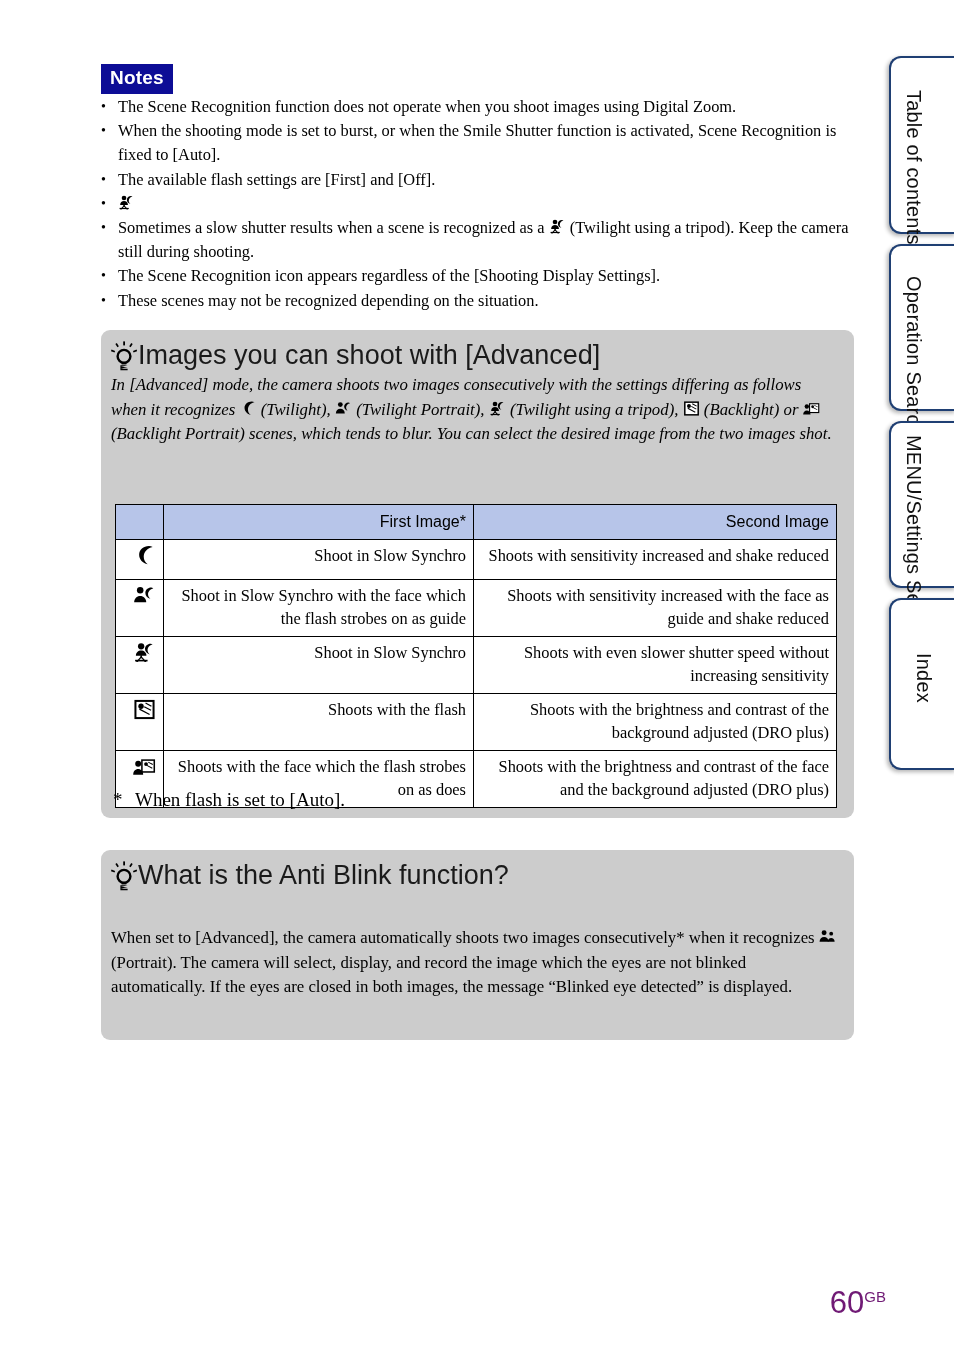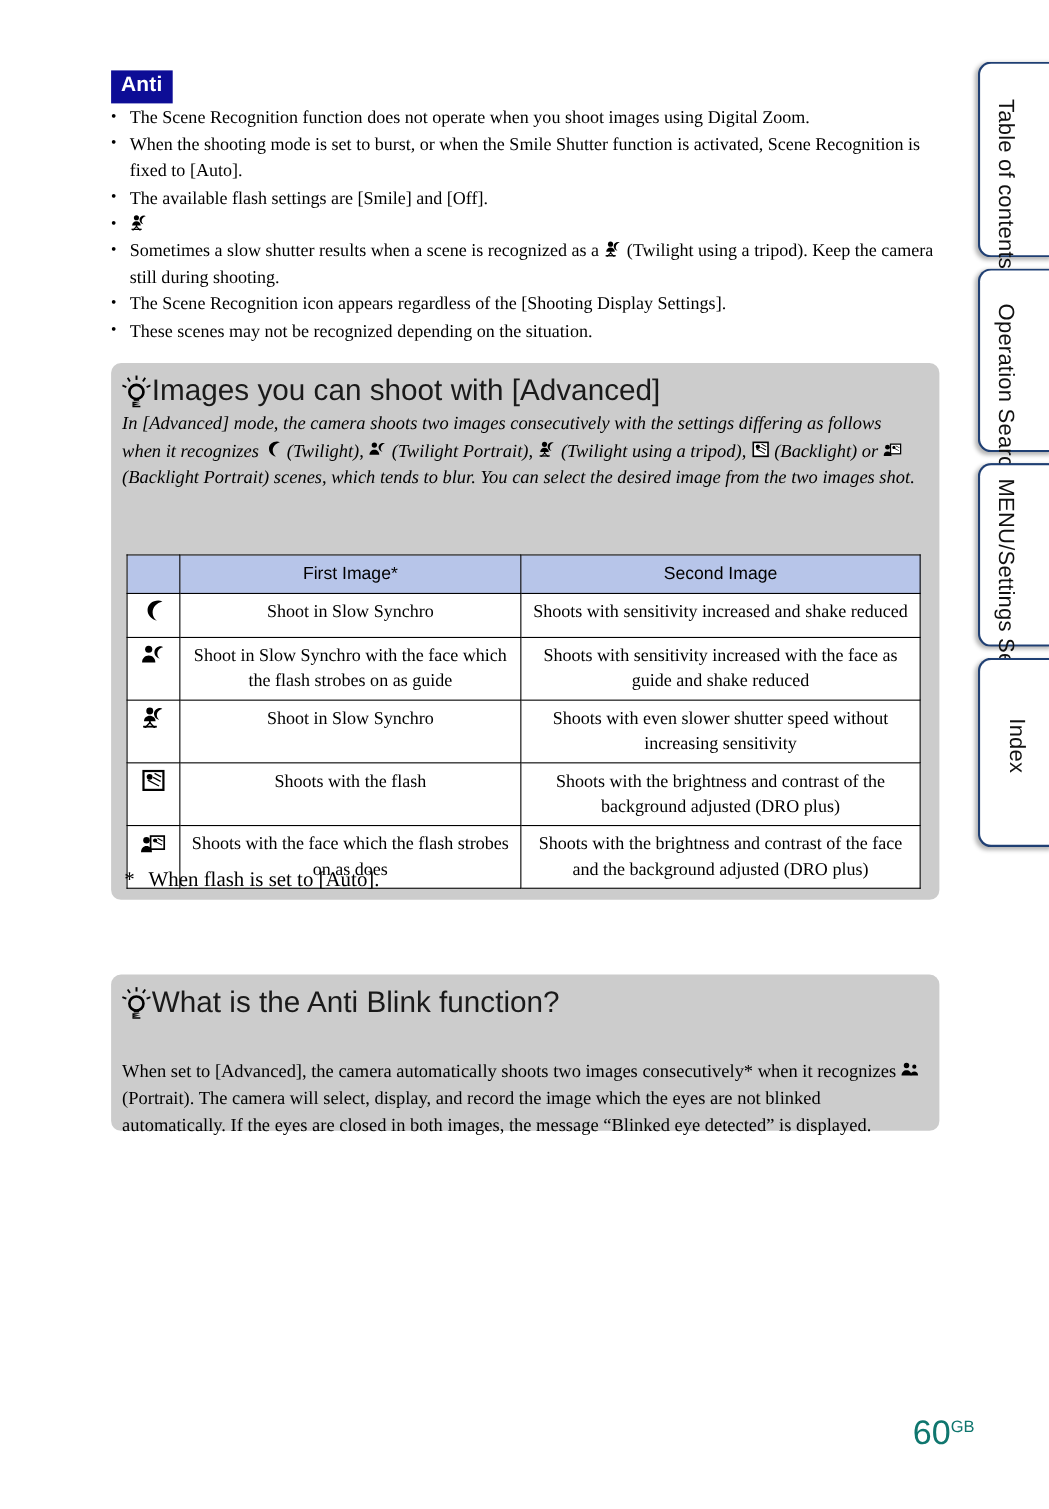--- a/index.html
+++ b/index.html
@@ -68,23 +68,23 @@
     border-radius: 9px;
   }
   #panel-advanced {
     left: 101px;
     top: 330px;
     width: 753px;
     height: 488px;
   }
   #panel-antiblink {
     left: 101px;
-    top: 886px;
+    top: 850px;
     width: 753px;
-    height: 142px;
+    height: 190px;
   }
 
   .panel-heading {
     font-family: "Liberation Sans", sans-serif;
     font-size: 27px;
     line-height: 34px;
     font-weight: normal;
     color: #1a1a1a;
     margin: 0;
     padding: 0;
@@ -128,21 +128,21 @@
     top: 504px;
     width: 722px;
     border-collapse: collapse;
     table-layout: fixed;
     background: #ffffff;
   }
   .adv-table td, .adv-table th {
     border: 1px solid #000000;
     padding: 4px 7px 5px 7px;
     vertical-align: top;
-    text-align: center;
+    text-align: right;
     font-weight: normal;
   }
   .adv-table thead th {
     background: #b7c5e9;
     font-family: "Liberation Sans", sans-serif;
     font-size: 16px;
     line-height: 23px;
     padding-top: 5px;
     padding-bottom: 6px;
   }
@@ -207,21 +207,21 @@
   #tab-index .tab-label     { top: 53px;  left: 22px; }
 
   
   .page-number {
     position: absolute;
     right: 68px;
     bottom: 52px;
     font-family: "Liberation Sans", sans-serif;
     font-size: 31px;
     line-height: 34px;
-    color: #0f766e;
+    color: #701a75;
   }
   .page-number sup {
     font-size: 15px;
     vertical-align: super;
     line-height: 1;
   }
 </style>
 </head>
 <body>
 
@@ -284,37 +284,37 @@
       </g>
       <circle cx="13" cy="15.3" r="6.4" fill="none" stroke="#000" stroke-width="2.4"></circle>
       <rect x="10.6" y="21.0" width="4.8" height="2.4" fill="#000"></rect>
       <path d="M9.4 24.2 L16.6 24.2 L9.8 26.0 L16.6 26.0 L9.8 27.8 L16.6 27.8 L16.6 29.2 L9.4 29.2 Z" fill="#000"></path>
     </symbol>
   </defs>
 </svg>
 
 <div class="page">
 
-  <div class="notes-badge">Anti</div>
+  <div class="notes-badge">Notes</div>
 
   <div class="notes-list">
 
     <div class="note-item">
       <span class="bullet">•</span>
       <span>The Scene Recognition function does not operate when you shoot images using Digital Zoom.</span>
     </div>
 
     <div class="note-item">
       <span class="bullet">•</span>
       <span>When the shooting mode is set to burst, or when the Smile Shutter function is activated, Scene Recognition is fixed to [Auto].</span>
     </div>
 
     <div class="note-item">
       <span class="bullet">•</span>
-      <span>The available flash settings are [Smile] and [Off].</span>
+      <span>The available flash settings are [First] and [Off].</span>
     </div>
 
     <div class="note-item">
       <span class="bullet">•</span>
       <svg class="sicon">
           <use href="#sym-twilight-tripod"></use>
         </svg>
     </div>
 
     <div class="note-item">

